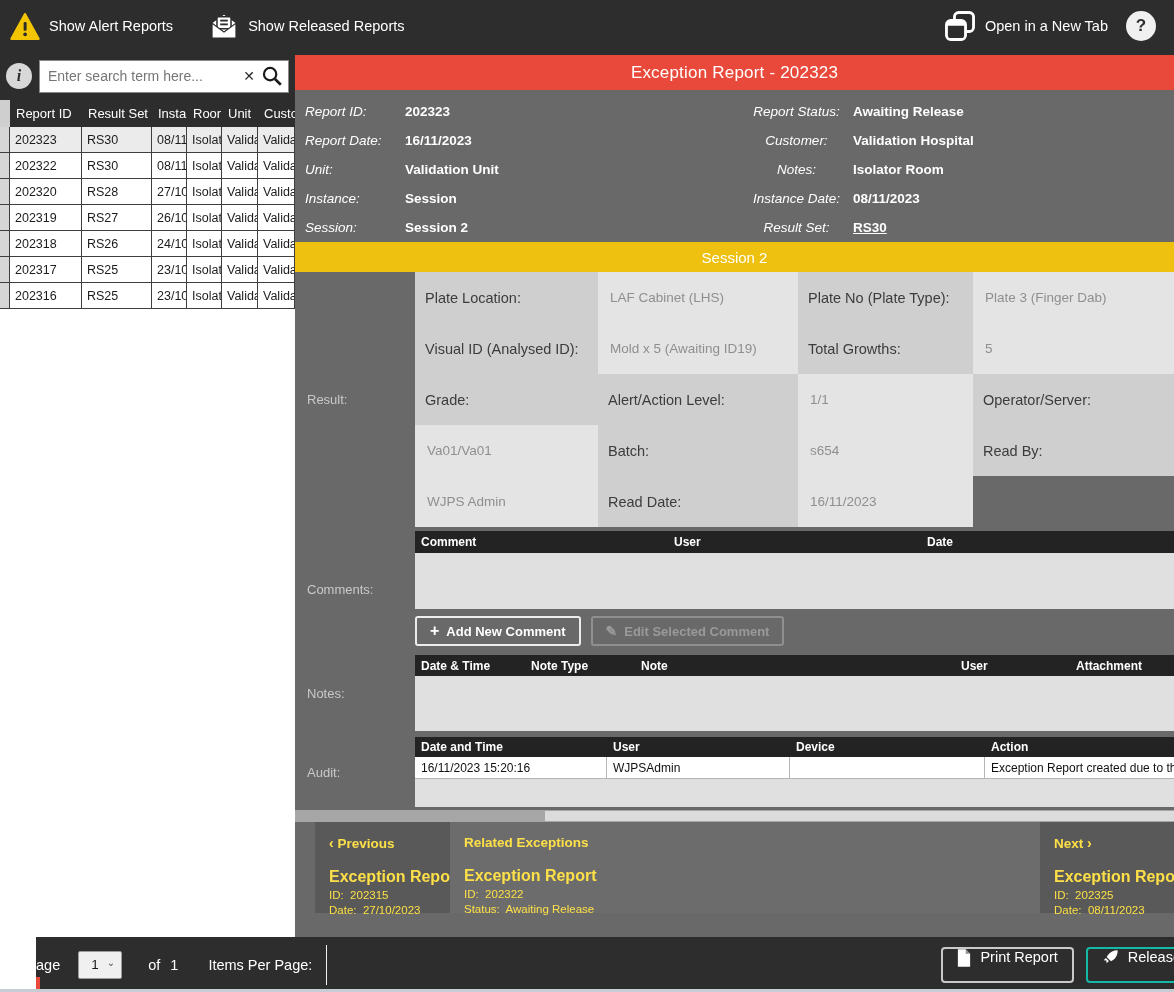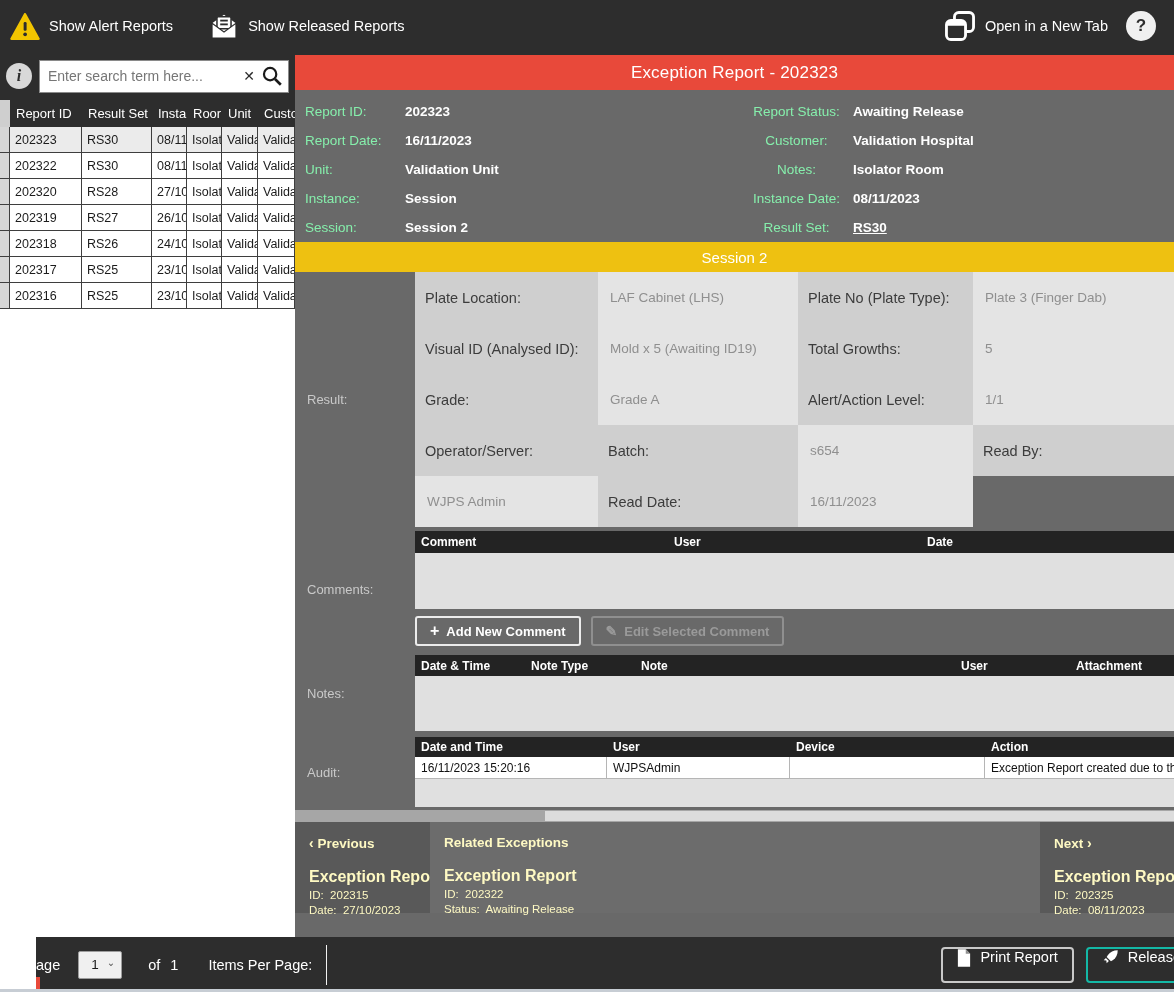--- a/index.html
+++ b/index.html
@@ -42,21 +42,21 @@
   
   .main { position:absolute; left:295px; top:52px; width:879px; height:885px; background:#696969; }
   .main-gap { height:3px; background:#2D2D2D; }
   .report-header { height:35px; background:#E8493A; color:#FFF; display:flex; align-items:center; justify-content:center;
                    font-size:17px; letter-spacing:.2px; }
   .info-panel { height:152px; display:flex; padding-top:7px; }
   .info-col { display:flex; flex-direction:column; }
   .info-col.left { width:445px; padding-left:10px; }
   .info-col.right { flex:1;text-align:center; }
   .info-row { height:29px; display:flex; align-items:center; font-size:13.5px; }
-  .info-label { color:#86efac; }
+  .info-label { color:#ffffff;font-style:italic; }
   .info-col.left .info-label { width:100px; }
   .info-col.right .info-label { width:113px; }
   .info-value { color:#FFF; font-weight:bold; }
   .info-value.link { text-decoration:underline; cursor:pointer; }
   .session-bar { height:30px; background:#EEC111; color:#FFF; display:flex; align-items:center; justify-content:center; font-size:15px; }
 
   .content { height:550px; }
   .section { display:flex; }
   .gutter { width:120px; min-width:120px; display:flex; align-items:center; padding-left:12px;
             color:#C9C9C9; font-size:13px; }
@@ -90,21 +90,21 @@
   .audit-row { display:grid; grid-template-columns:192px 183px 195px 1fr; height:22px; background:#FFF; border-bottom:1px solid #B5B5B5; }
   .audit-row .td { font-size:12px; color:#111; padding-left:6px; display:flex; align-items:center;
                    border-right:1px solid #B5B5B5; white-space:nowrap; overflow:hidden; }
   .audit-row .td:last-child { border-right:none; }
   .audit-filler { height:28px; background:#E0E0E0; }
 
   .scroll-strip { height:12px; background:#A6A6A6; position:relative; }
   .scroll-thumb { position:absolute; left:250px; right:0; top:1px; bottom:1px; background:#DCDCDC; }
 
   
-  .bottom-nav { height:91px; display:flex; color:#fef9c3; }
+  .bottom-nav { height:91px; display:flex; color:#fde047;margin-left:20px; }
   .nav-panel { padding:13px 14px; }
   .nav-prev { width:135px; background:#595959; }
   .nav-related { flex:1; background:#6C6C6C; }
   .nav-next { width:134px; background:#595959; }
   .nav-title { font-size:13.5px; font-weight:bold; white-space:nowrap; }
   .nav-name { margin-top:17px; font-size:16px; white-space:nowrap;font-weight:bold; }
   .nav-line { margin-top:3px; font-size:11.5px; white-space:pre; }
   .chev { font-weight:bold; font-size:14px; }
 
   
@@ -319,25 +319,25 @@
           <div class="rvalue">LAF Cabinet (LHS)</div>
           <div class="rlabel">Plate No (Plate Type):</div>
           <div class="rvalue">Plate 3 (Finger Dab)</div>
 
           <div class="rlabel">Visual ID (Analysed ID):</div>
           <div class="rvalue">Mold x 5 (Awaiting ID19)</div>
           <div class="rlabel">Total Growths:</div>
           <div class="rvalue">5</div>
 
           <div class="rlabel">Grade:</div>
-          <div class="rvalue">Grade A</div>
           <div class="rlabel">Alert/Action Level:</div>
           <div class="rvalue">1/1</div>
 
           <div class="rlabel">Operator/Server:</div>
+          <div class="rvalue">Va01/Va01</div>
           <div class="rlabel">Batch:</div>
           <div class="rvalue">s654</div>
 
           <div class="rlabel">Read By:</div>
           <div class="rvalue">WJPS Admin</div>
           <div class="rlabel">Read Date:</div>
           <div class="rvalue">16/11/2023</div>
         </div>
       </div>
 

